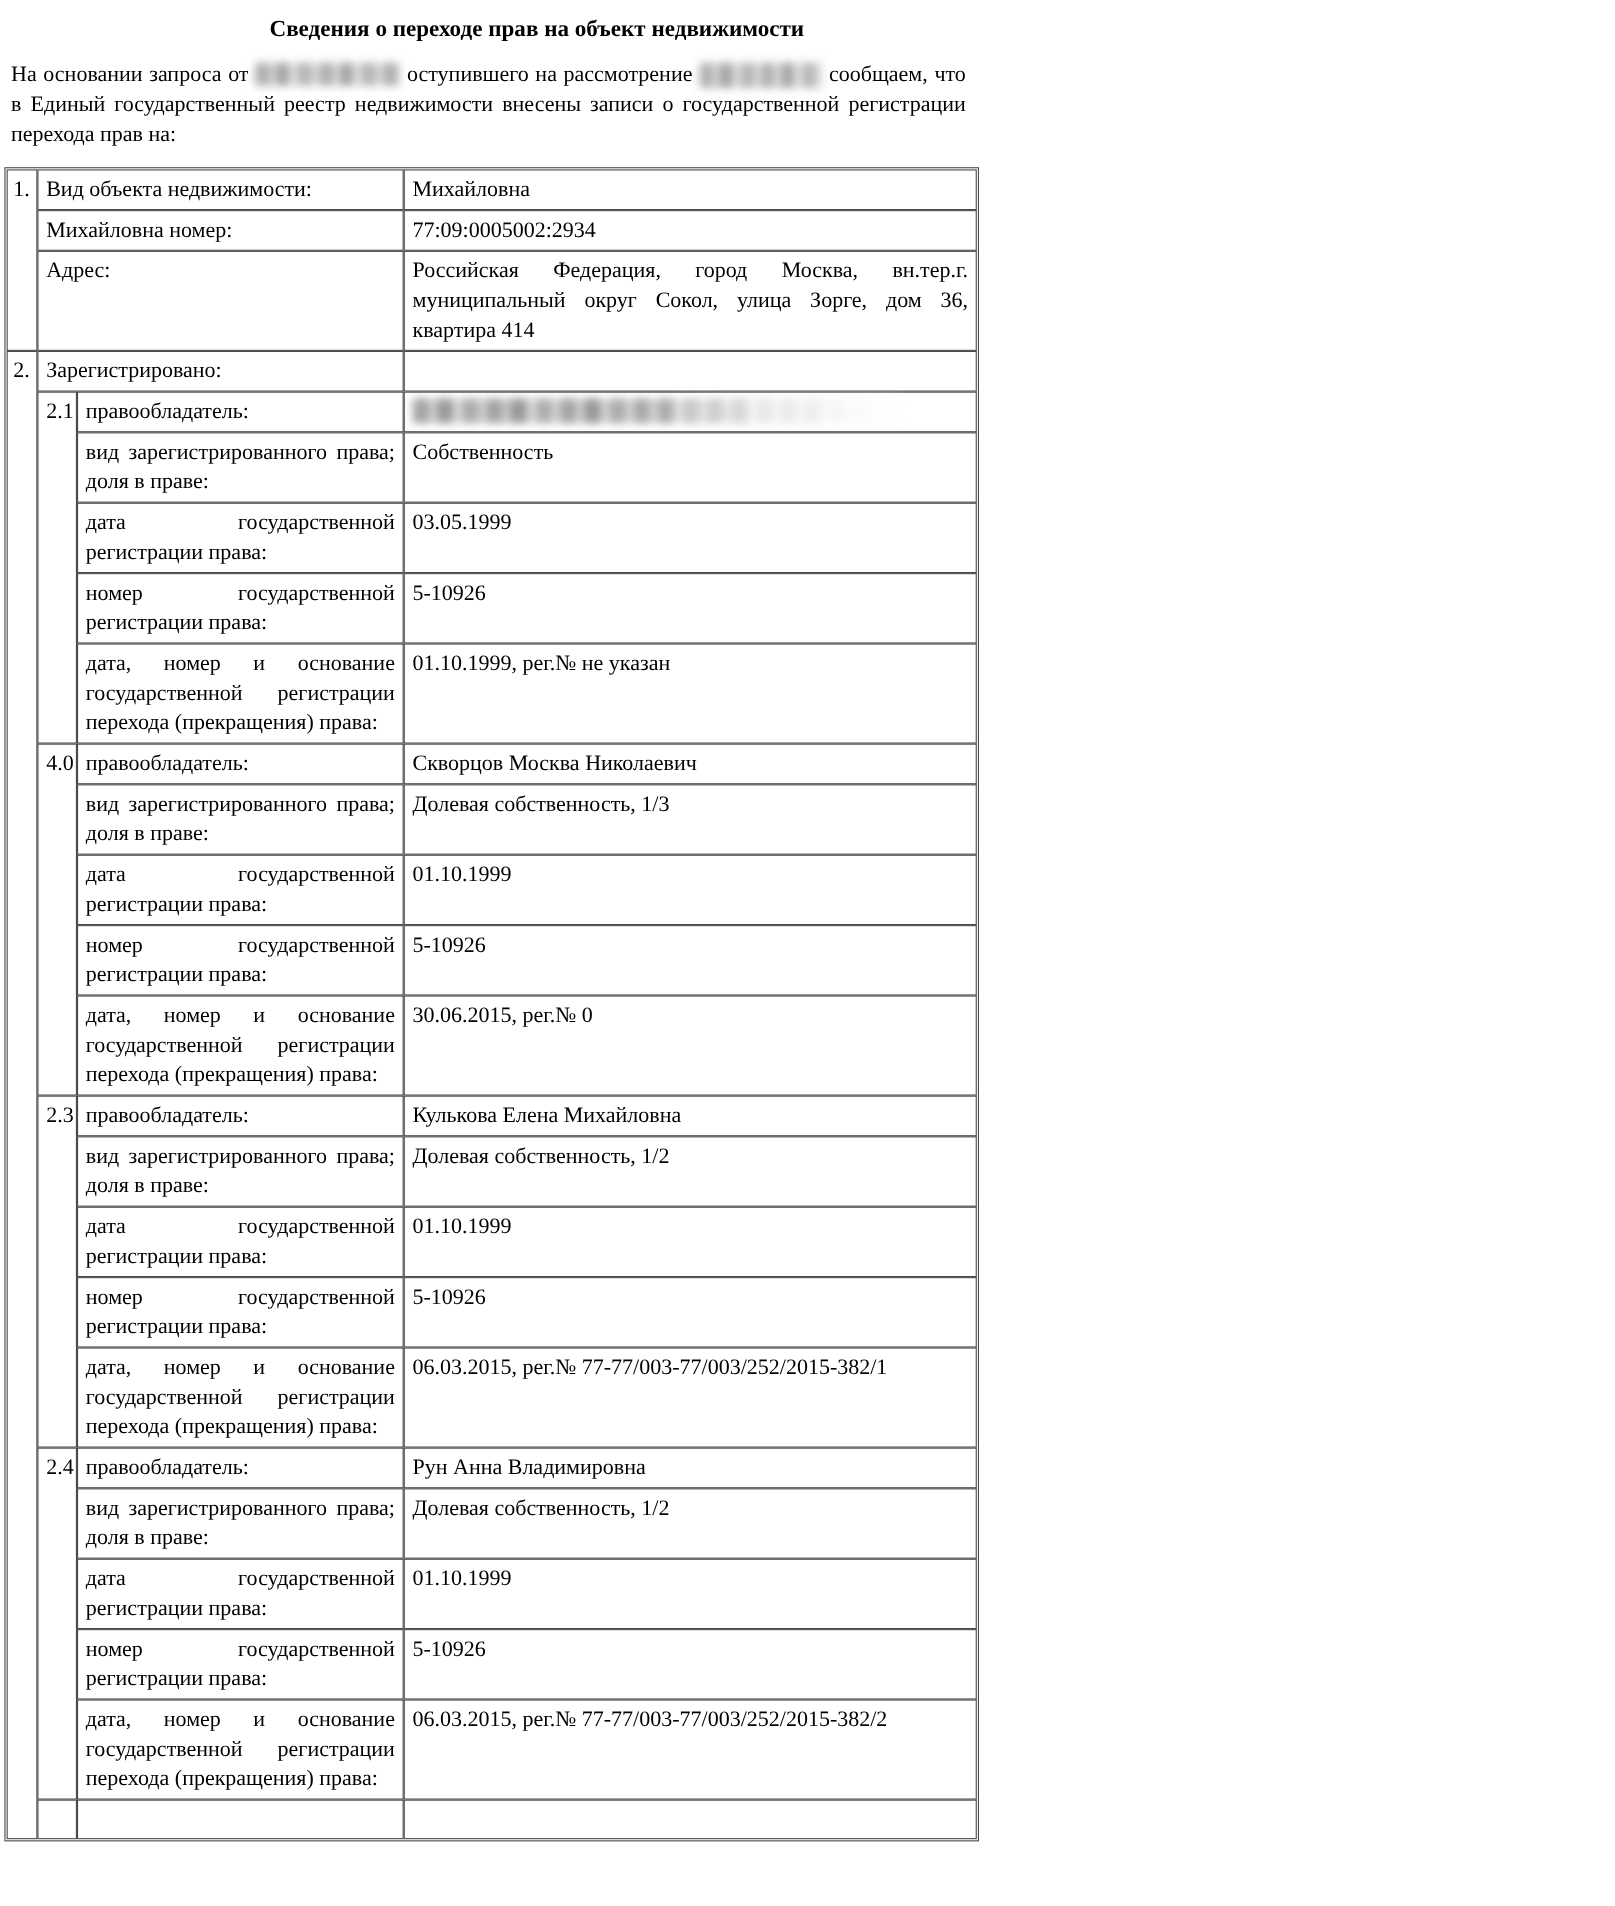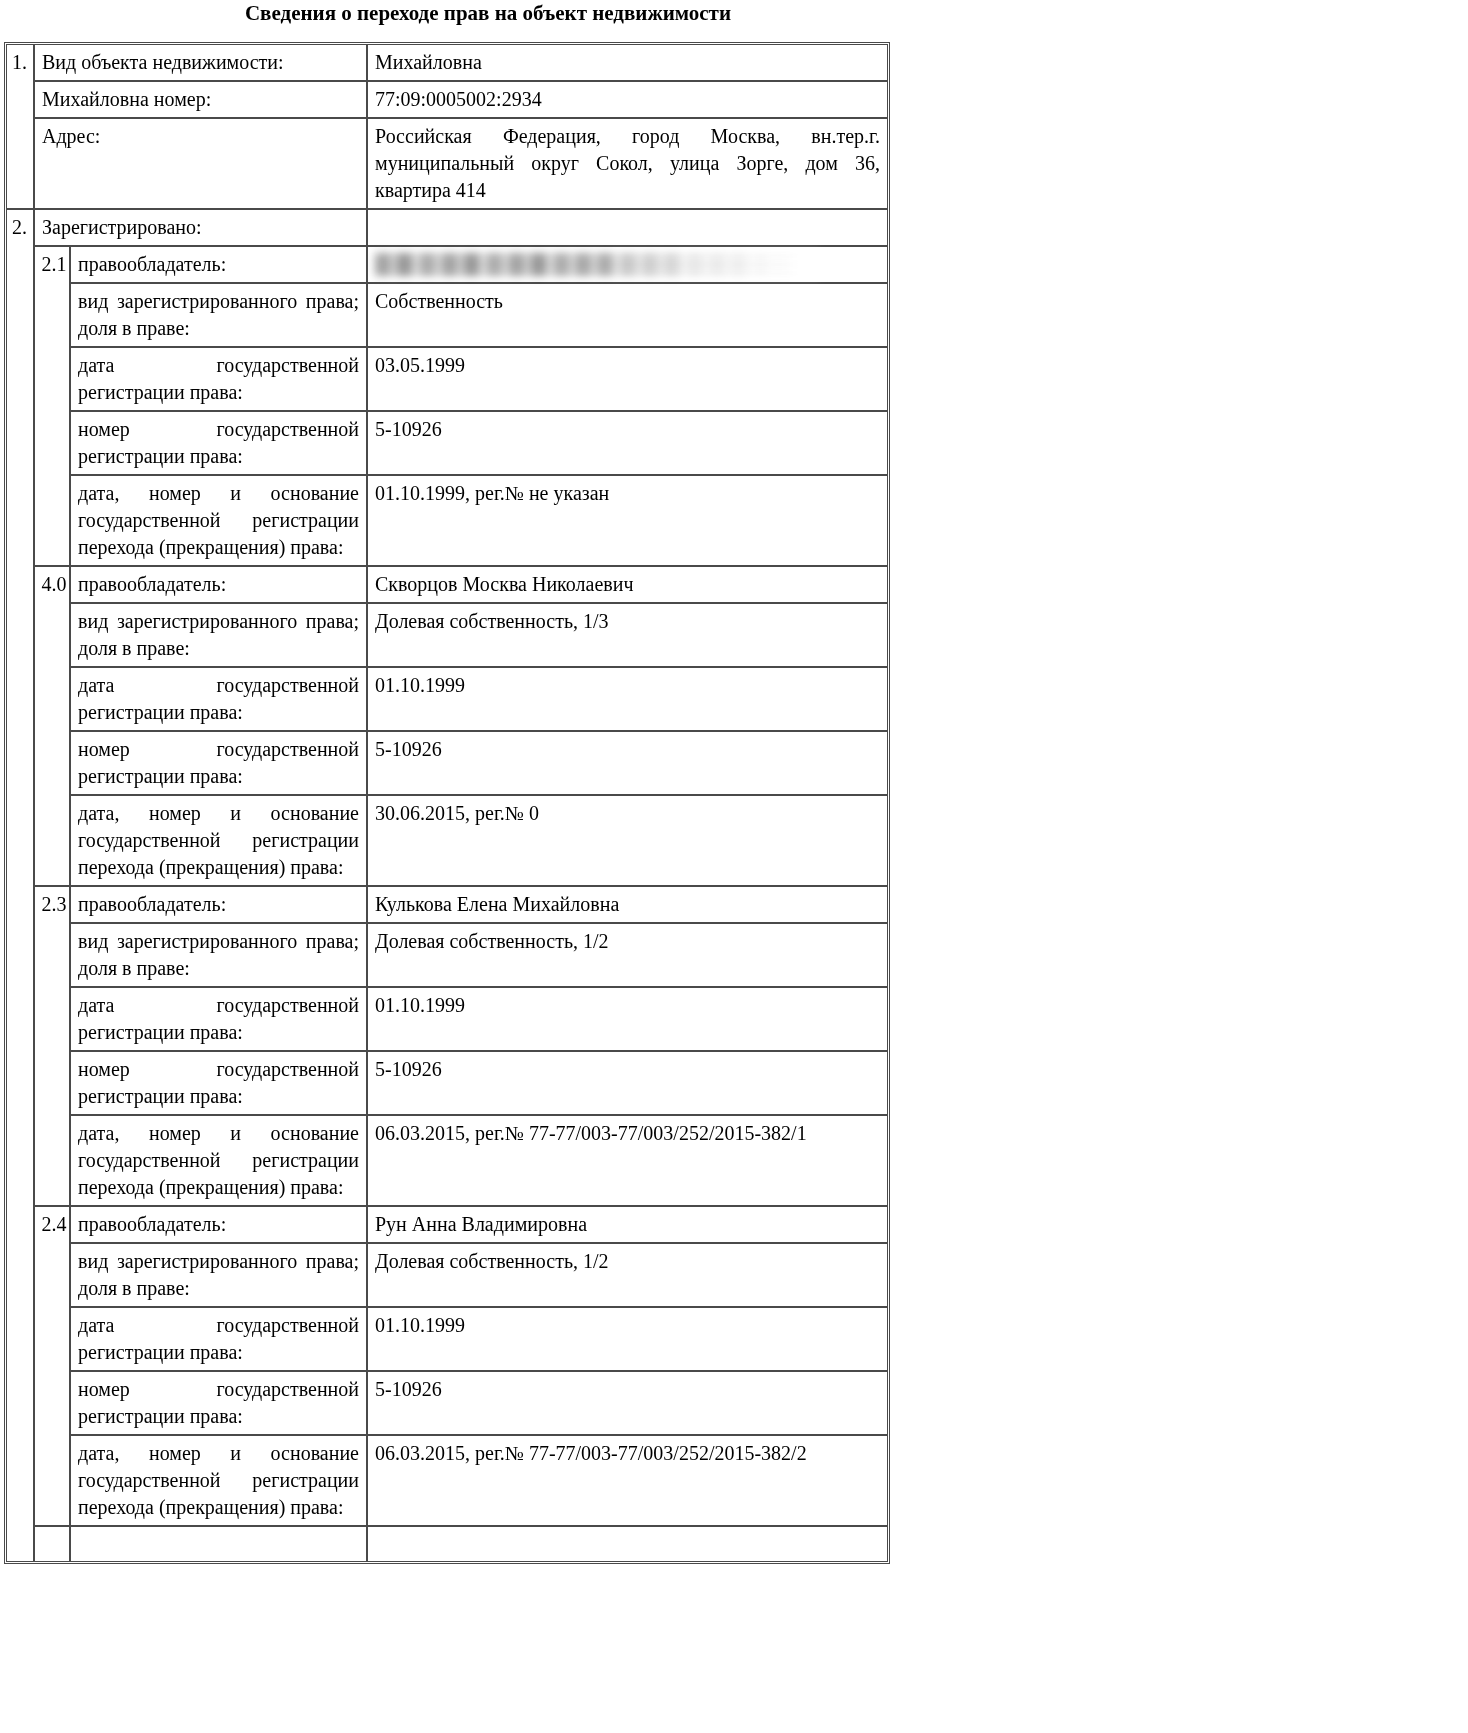--- a/index.html
+++ b/index.html
@@ -5,21 +5,21 @@
   html, body { margin: 0; padding: 0; }
   body {
     width: 1468px; height: 1733px;
     background: #ffffff;
     overflow: hidden;
     font-family: "Liberation Serif", "DejaVu Serif", serif;
     font-size: 20px;
     line-height: 27px;
     color: #000;
   }
-  .page { width: 1329px; height: 1720px; overflow: hidden; }
+  .page { padding-top: 13px; width: 1329px; height: 1720px; overflow: hidden; }
 
   h1.doc-title {
     width: 976px;
     margin: 0 0 15px 0;
     font-size: 21px;
     line-height: 27px;
     font-weight: bold;
     text-align: center;
   }
 
@@ -40,21 +40,21 @@
     background: #fff;
   }
   td {
     border: 1px solid #4a4a4a;
     vertical-align: top;
     padding: 4px 7px;
     text-align: justify;
     word-wrap: break-word;
   }
   td.num { padding-left: 5px; padding-right: 2px; text-align: left; }
-  td.subnum { padding-left: 6px; padding-right: 2px; text-align: center; margin-top: 41px; }
+  td.subnum { padding-left: 6px; padding-right: 2px; text-align: right; margin-top: 41px; }
   td.val { text-align: justify; }
   tr.partial td { height. : 26px; height: 26px; }
 
   
   .redact {
     display: inline-block;
     border-radius: 2px;
     filter: blur(4px);
   }
   .redact-date {
@@ -72,20 +72,25 @@
       repeating-linear-gradient(90deg,#8e8e8e 0 15px,#c7c7c7 15px 22px,#808080 22px 37px,#d3d3d3 37px 45px,#999999 45px 60px,#cfcfcf 60px 67px);
   }
 </style>
 </head>
 <body>
 
 <div class="page">
 
   <h1 class="doc-title">Сведения о переходе прав на объект недвижимости</h1>
 
+  <p class="intro"><span>На основании запроса от</span>
+    <span class="redact redact-date"></span>
+    <span>оступившего на рассмотрение</span>
+    <span class="redact redact-ref"></span>
+    <span>сообщаем, что в Единый государственный реестр недвижимости внесены записи о государственной регистрации перехода прав на:</span></p>
 
   <table class="doc-table">
     <colgroup>
       <col style="width:28px">
         <col style="width:36px">
         <col style="width:297px">
         <col style="width:521px">
     </colgroup>
 
     <tbody>

